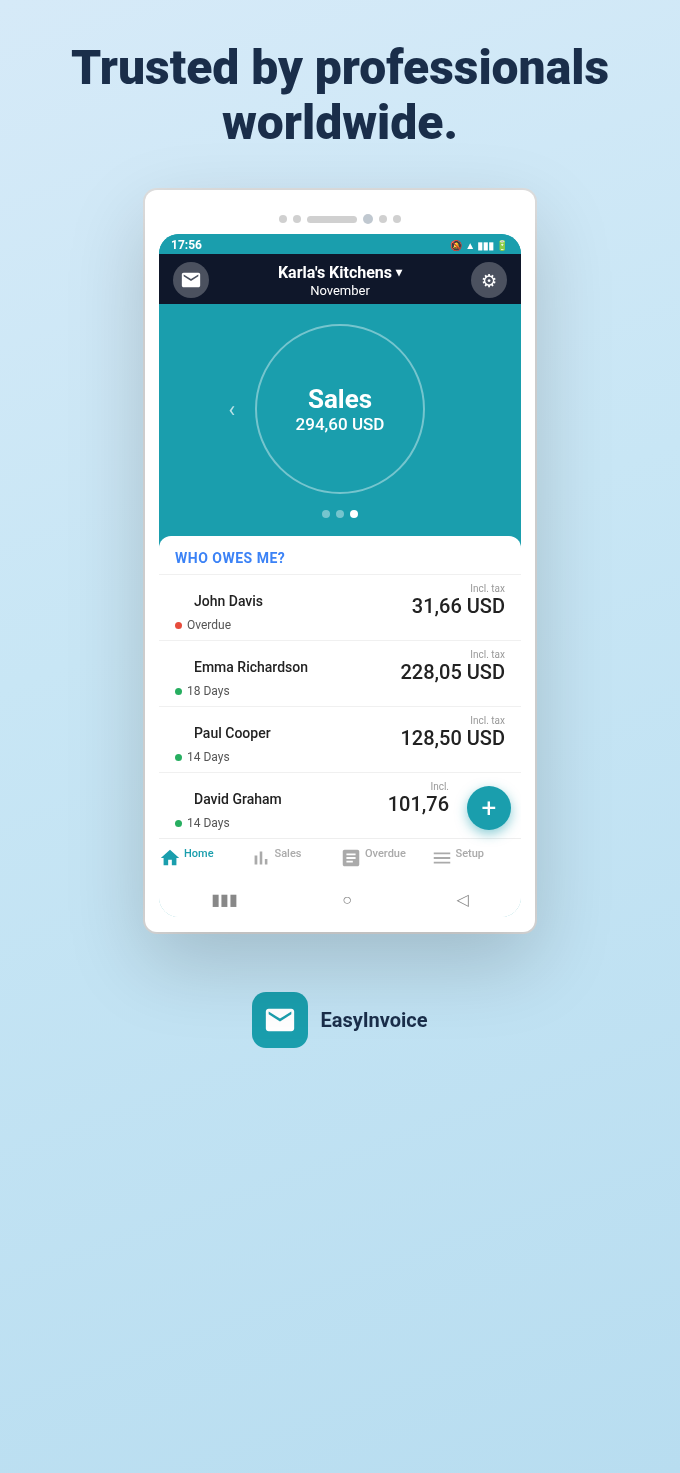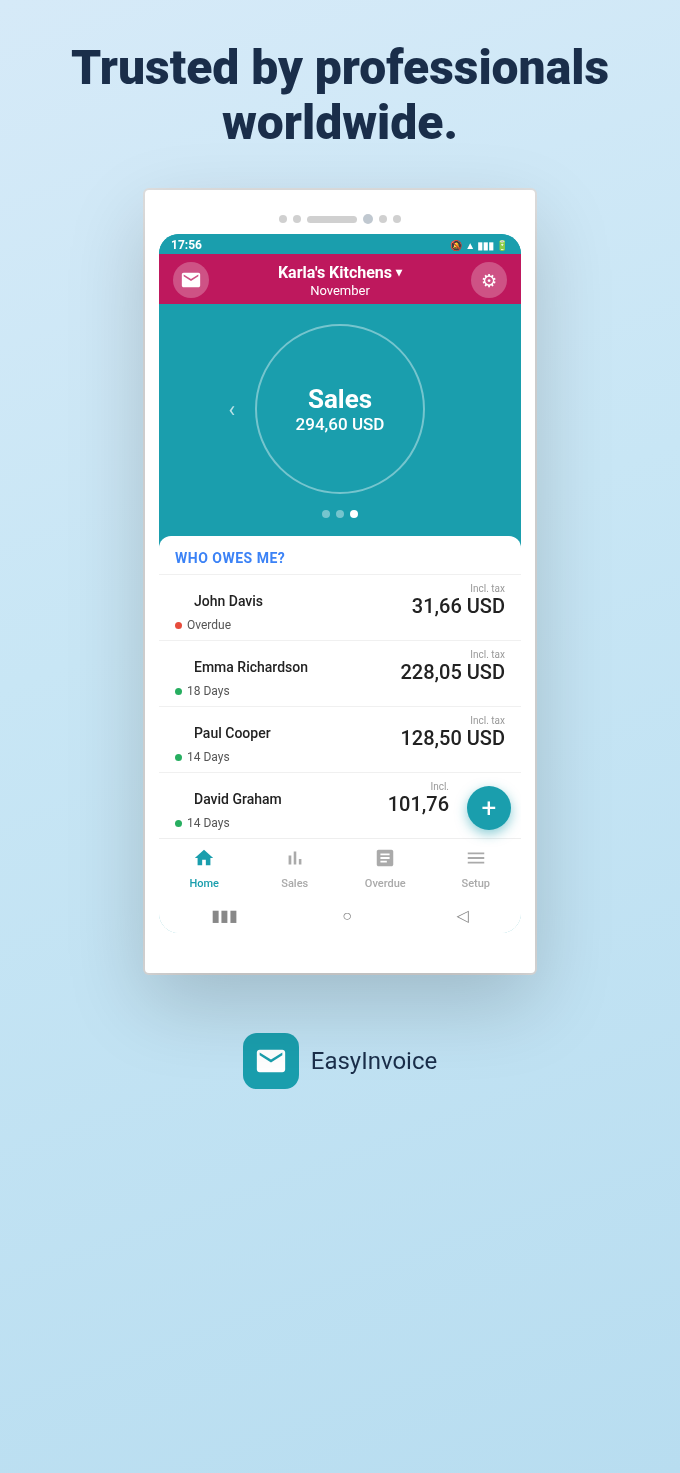--- a/index.html
+++ b/index.html
@@ -25,22 +25,22 @@
     }
 
     
     .phone-wrapper {
       position: relative;
       width: 390px;
       margin-bottom: 50px;
     }
     .phone-frame {
       background: #ffffff;
-      border-radius: 4px;
-      padding: 18px 14px 40px;
+      border-radius: 12px;
+      padding: 18px 14px 15px;
       box-shadow: 0 30px 80px rgba(0,0,0,0.18), 0 0 0 2px #e0e0e0;
       overflow: hidden;
     }
     
     .phone-top-bar {
       display: flex;
       align-items: center;
       justify-content: center;
       gap: 6px;
       padding: 6px 0 10px;
@@ -77,21 +77,21 @@
       padding: 4px 12px 2px;
       color: white;
       font-size: 11px;
       font-weight: 600;
     }
     .status-time { font-size: 12px; font-weight: 700; }
     .status-icons { display: flex; gap: 4px; align-items: center; font-size: 10px; }
 
     
     .app-header {
-      background: #be185d;
+      background: #0f172a;
       display: flex;
       align-items: center;
       justify-content: space-between;
       padding: 8px 14px 6px;
     }
     .header-logo {
       width: 36px; height: 36px;
       background: rgba(255,255,255,0.25);
       border-radius: 50%;
       display: flex; align-items: center; justify-content: center;
@@ -205,22 +205,22 @@
     
     .bottom-nav {
       background: white;
       display: flex;
       justify-content: space-around;
       align-items: center;
       padding: 8px 0 6px;
       border-top: 1px solid #eee;
     }
     .nav-item {
-      display: flex; flex-direction: column;
-      align-items: center; gap: 3px;
+      display: flex; flex-direction: row;
+      gap: 3px;
       flex: 1;
     }
     .nav-icon { font-size: 20px; color: #1a9ead; }
     .nav-icon.inactive { color: #aaa; }
     .nav-label { font-size: 11px; color: #1a9ead; font-weight: 500; }
     .nav-label.inactive { color: #aaa; }
 
     
     .android-nav {
       background: white;
@@ -239,22 +239,22 @@
       margin-top: 10px;
     }
     .brand-logo {
       width: 56px; height: 56px;
       background: #1a9ead;
       border-radius: 14px;
       display: flex; align-items: center; justify-content: center;
       color: white; font-size: 28px;
     }
     .brand-name {
-      font-size: 24px;
-      font-weight: 400;
+      font-size: 20px;
+      font-weight: 700;
       color: #1a9ead;
     }
     .brand-name span { color: #1a2e4a; }
   </style>
 </head>
 <body>
 
 <h1 class="hero-title">Trusted by professionals worldwide.</h1>
 
 <div class="phone-wrapper">

